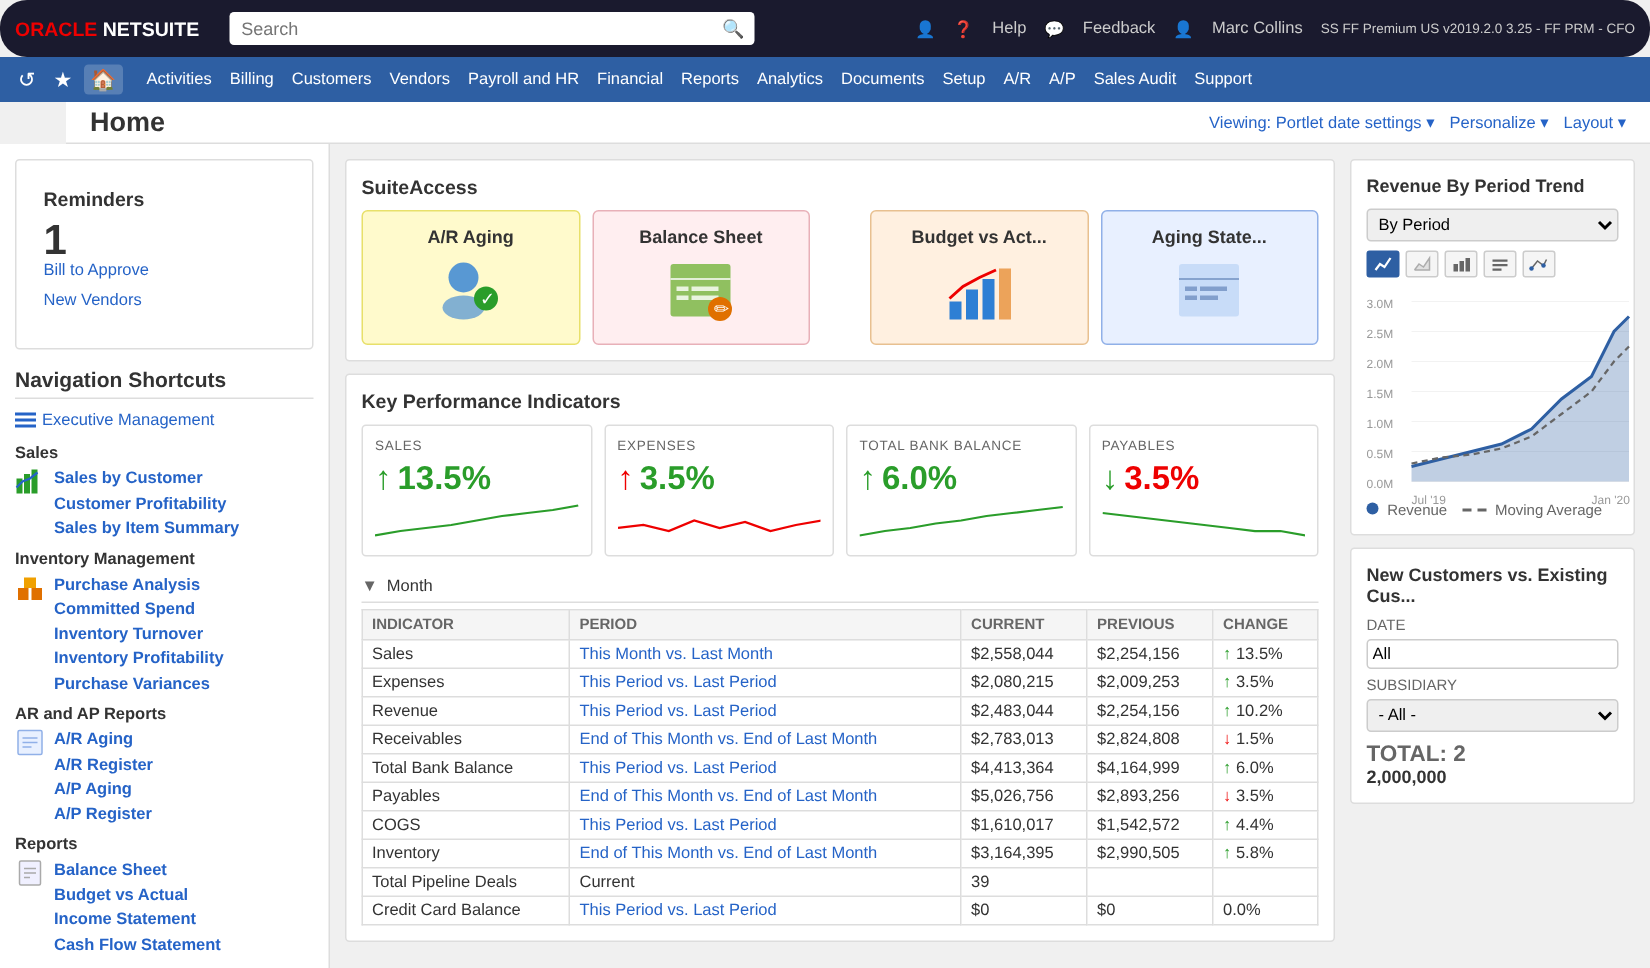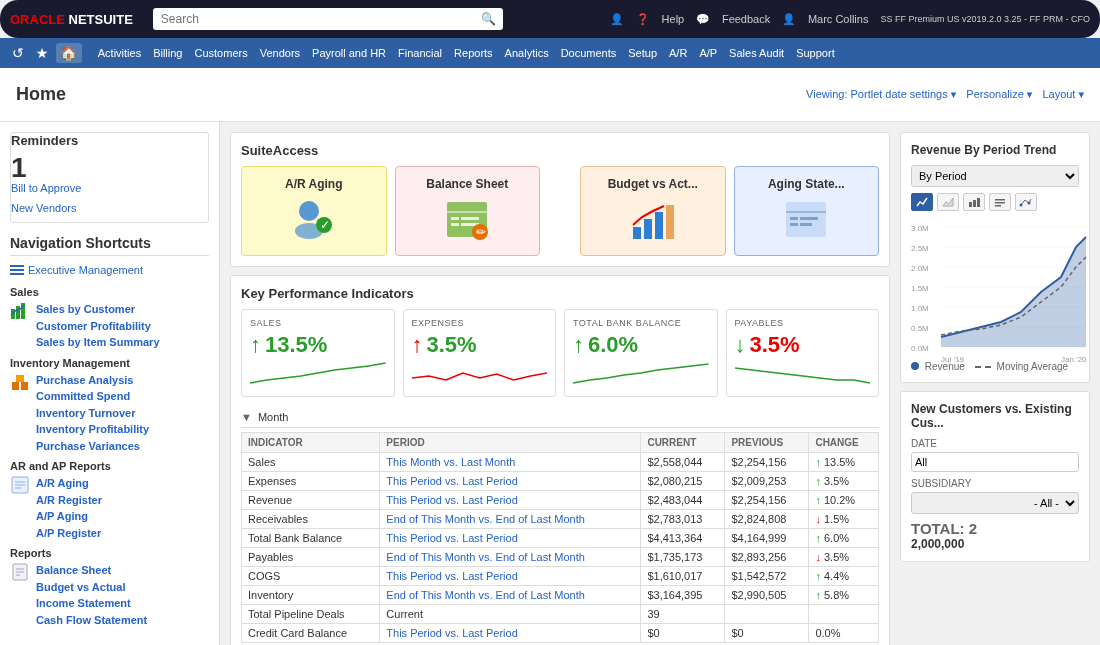--- a/index.html
+++ b/index.html
@@ -13,31 +13,31 @@
     .search-bar input { width: 100%; padding: 4px 28px 4px 8px; border: none; border-radius: 3px; font-size: 12px; background: #fff; }
     .search-icon-wrap { position: absolute; right: 6px; top: 50%; transform: translateY(-50%); color: #666; }
     .top-bar-right { margin-left: auto; display: flex; align-items: center; gap: 12px; color: #ccc; font-size: 11px; }
     .top-bar-right a { color: #ccc; text-decoration: none; }
 
     
     .nav-bar { background: #2e5fa3; display: flex; align-items: center; padding: 0 8px; height: 30px; }
     .nav-icons { display: flex; gap: 4px; margin-right: 10px; }
     .nav-icon { color: #fff; font-size: 14px; cursor: pointer; padding: 2px 4px; }
     .nav-item { color: #fff; font-size: 11px; padding: 0 6px; cursor: pointer; white-space: nowrap; line-height: 30px; }
-    .page-header { background: #fff; padding: 16px 16px; display: flex; align-items: center; justify-content: space-between; border-bottom: 1px solid #ddd; }
+    .page-header { background: #fff; padding: 3px 16px; display: flex; align-items: center; justify-content: space-between; border-bottom: 1px solid #ddd; margin-left: 44px; }
     .page-title { font-size: 18px; font-weight: bold; color: #333; }
     .page-header-right { font-size: 11px; color: #666; display: flex; gap: 10px; }
     .page-header-right a { color: #2563c7; text-decoration: none; }
 
     
     .main { display: flex; flex: 1; overflow: hidden; }
 
     
     .sidebar { width: 220px; min-width: 220px; background: #fff; border-right: 1px solid #ddd; overflow-y: auto; padding: 10px; }
-    .reminders-box { border: 1px solid #ddd; border-radius: 3px; padding: 0; margin-bottom: 12px; }
+    .reminders-box { border: 1px solid #ddd; border-radius: 3px; padding: 18px; margin-bottom: 12px; }
     .reminders-title { font-size: 13px; font-weight: bold; color: #333; margin-bottom: 6px; }
     .reminder-num { font-size: 28px; font-weight: bold; color: #333; line-height: 1; }
     .reminder-link { color: #2563c7; font-size: 11px; text-decoration: none; display: block; margin-bottom: 8px; }
     .reminder-num2 { font-size: 28px; font-weight: bold; color: #e07000; line-height: 1; }
     .nav-shortcuts-title { font-size: 14px; font-weight: bold; color: #333; margin-bottom: 8px; border-bottom: 1px solid #ddd; padding-bottom: 4px; }
     .nav-link-group { margin-bottom: 10px; }
     .nav-group-header { display: flex; align-items: center; gap: 4px; margin-bottom: 4px; }
     .nav-group-icon { width: 14px; height: 10px; display: flex; flex-direction: column; justify-content: space-between; }
     .nav-group-icon span { display: block; height: 2px; background: #2563c7; }
     .nav-group-label { color: #2563c7; font-size: 11px; font-weight: normal; }
@@ -86,21 +86,21 @@
     .panel-title { font-size: 12px; font-weight: bold; color: #333; margin-bottom: 8px; }
     .period-select { width: 100%; padding: 3px; border: 1px solid #ccc; border-radius: 3px; font-size: 11px; margin-bottom: 6px; }
     .chart-type-icons { display: flex; gap: 4px; margin-bottom: 6px; }
     .chart-icon { width: 22px; height: 18px; border: 1px solid #ccc; border-radius: 2px; background: #f5f5f5; display: flex; align-items: center; justify-content: center; font-size: 10px; cursor: pointer; }
     .chart-icon.active { background: #2e5fa3; color: #fff; border-color: #2e5fa3; }
     .revenue-chart { height: 140px; position: relative; }
     .chart-legend { display: flex; gap: 10px; font-size: 10px; color: #666; margin-top: 4px; }
     .legend-dot { width: 8px; height: 8px; border-radius: 50%; display: inline-block; margin-right: 3px; }
     .field-label { font-size: 10px; color: #666; text-transform: uppercase; margin-bottom: 3px; margin-top: 6px; }
     .field-input { width: 100%; padding: 3px; border: 1px solid #ccc; border-radius: 3px; font-size: 11px; }
-    .field-select { width: 100%; padding: 3px; border: 1px solid #ccc; border-radius: 3px; font-size: 11px; text-align: right; }
+    .field-select { width: 100%; padding: 3px; border: 1px solid #ccc; border-radius: 3px; font-size: 11px; }
     .total-label { font-size: 15px; font-weight: bold; color: #666; margin-top: 6px; }
     .total-value { font-size: 12px; font-weight: bold; }
 
     
     svg { overflow: visible; }
 
     .kpi-filter-row { display: flex; align-items: center; gap: 6px; padding: 4px 0; font-size: 11px; border-bottom: 1px solid #ddd; margin-bottom: 4px; }
     .filter-icon { color: #666; }
   </style>
 </head>
@@ -408,21 +408,21 @@
             <tr>
       <td>Total Bank Balance</td>
       <td><a class="kpi-link" href="#">This Period vs. Last Period</a></td>
       <td>$4,413,364</td>
       <td>$4,164,999</td>
       <td><span class="arrow-up">↑</span> 6.0%</td>
     </tr>
             <tr>
       <td>Payables</td>
       <td><a class="kpi-link" href="#">End of This Month vs. End of Last Month</a></td>
-      <td>$1,735,173</td>
+      <td>$5,026,756</td>
       <td>$2,893,256</td>
       <td><span class="arrow-down">↓</span> 3.5%</td>
     </tr>
             <tr>
       <td>COGS</td>
       <td><a class="kpi-link" href="#">This Period vs. Last Period</a></td>
       <td>$1,610,017</td>
       <td>$1,542,572</td>
       <td><span class="arrow-up">↑</span> 4.4%</td>
     </tr>

